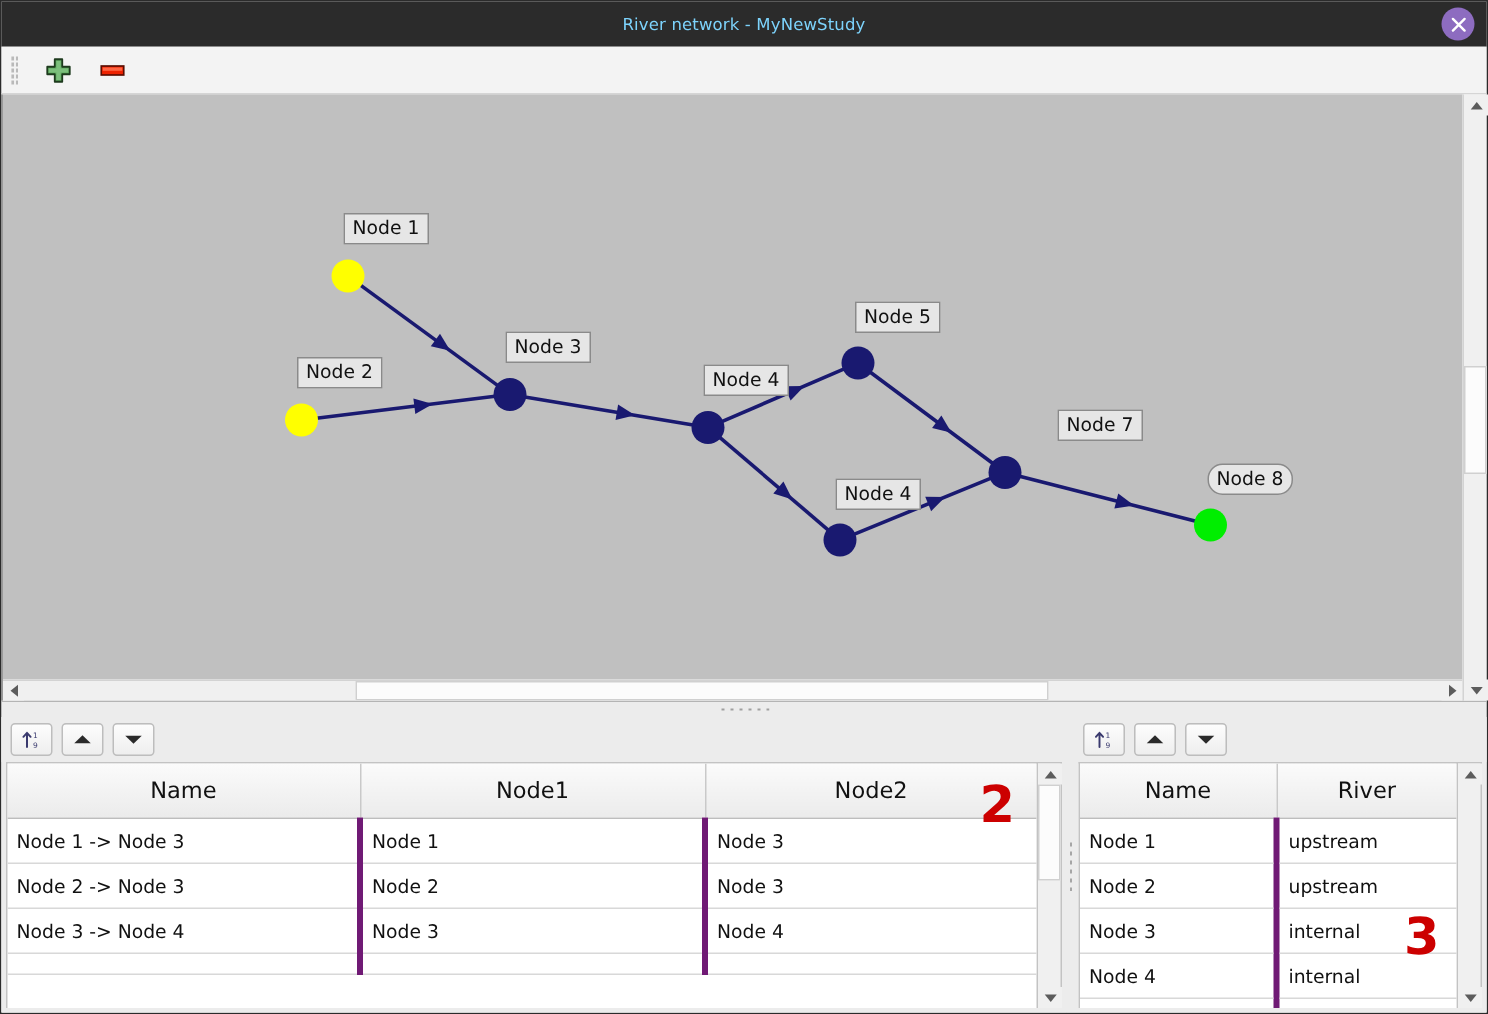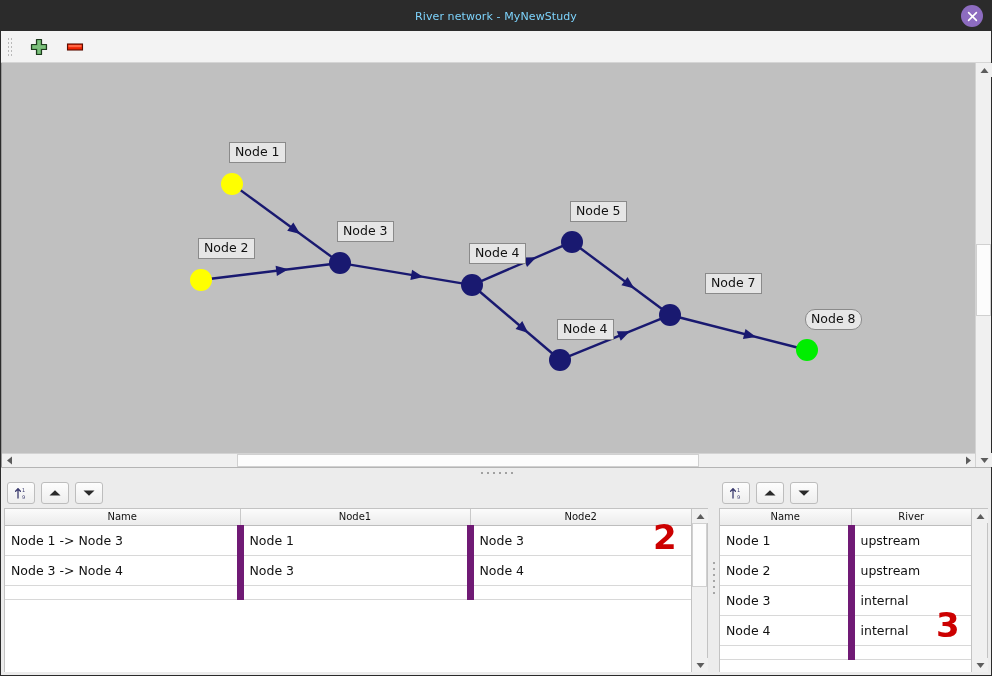--- a/index.html
+++ b/index.html
@@ -207,29 +207,29 @@
     width: 100%;
     border-collapse: collapse;
     table-layout: fixed;
     font-size: 12.5px;
     color: #111;
   }
   table.grid th {
     background: linear-gradient(#fbfbfb, #ebebeb);
     border-right: 1px solid #c9c9c9;
     border-bottom: 1px solid #bdbdbd;
-    height: 16px;
+    height: 36px;
     font-weight: normal;
-    font-size: 10px;
+    font-size: 15px;
     text-align: center;
   }
   table.grid th:last-child { border-right: none; }
   table.grid td {
     height: 30px;
-    border-right: 7px solid #701a75;
+    border-right: 4px solid #701a75;
     border-bottom: 1px solid #d8d8d8;
     padding: 0 6px;
     background: #ffffff;
     white-space: nowrap;
     overflow: hidden;
   }
   table.grid td:last-child { border-right: none; }
   table.grid tr.filler td { height: 14px; }
 </style>
 </head>
@@ -392,20 +392,25 @@
                   <th>Node2</th>
                 </tr>
               </thead>
             <tbody id="reaches-body">
                 <tr>
                   <td>Node 1 -&gt; Node 3</td>
                   <td>Node 1</td>
                   <td>Node 3</td>
                 </tr>
                 <tr>
+                  <td>Node 2 -&gt; Node 3</td>
+                  <td>Node 2</td>
+                  <td>Node 3</td>
+                </tr>
+                <tr>
                   <td>Node 3 -&gt; Node 4</td>
                   <td>Node 3</td>
                   <td>Node 4</td>
                 </tr>
                 <tr class="filler">
                   <td></td>
                   <td></td>
                   <td></td>
                 </tr>
               </tbody>

